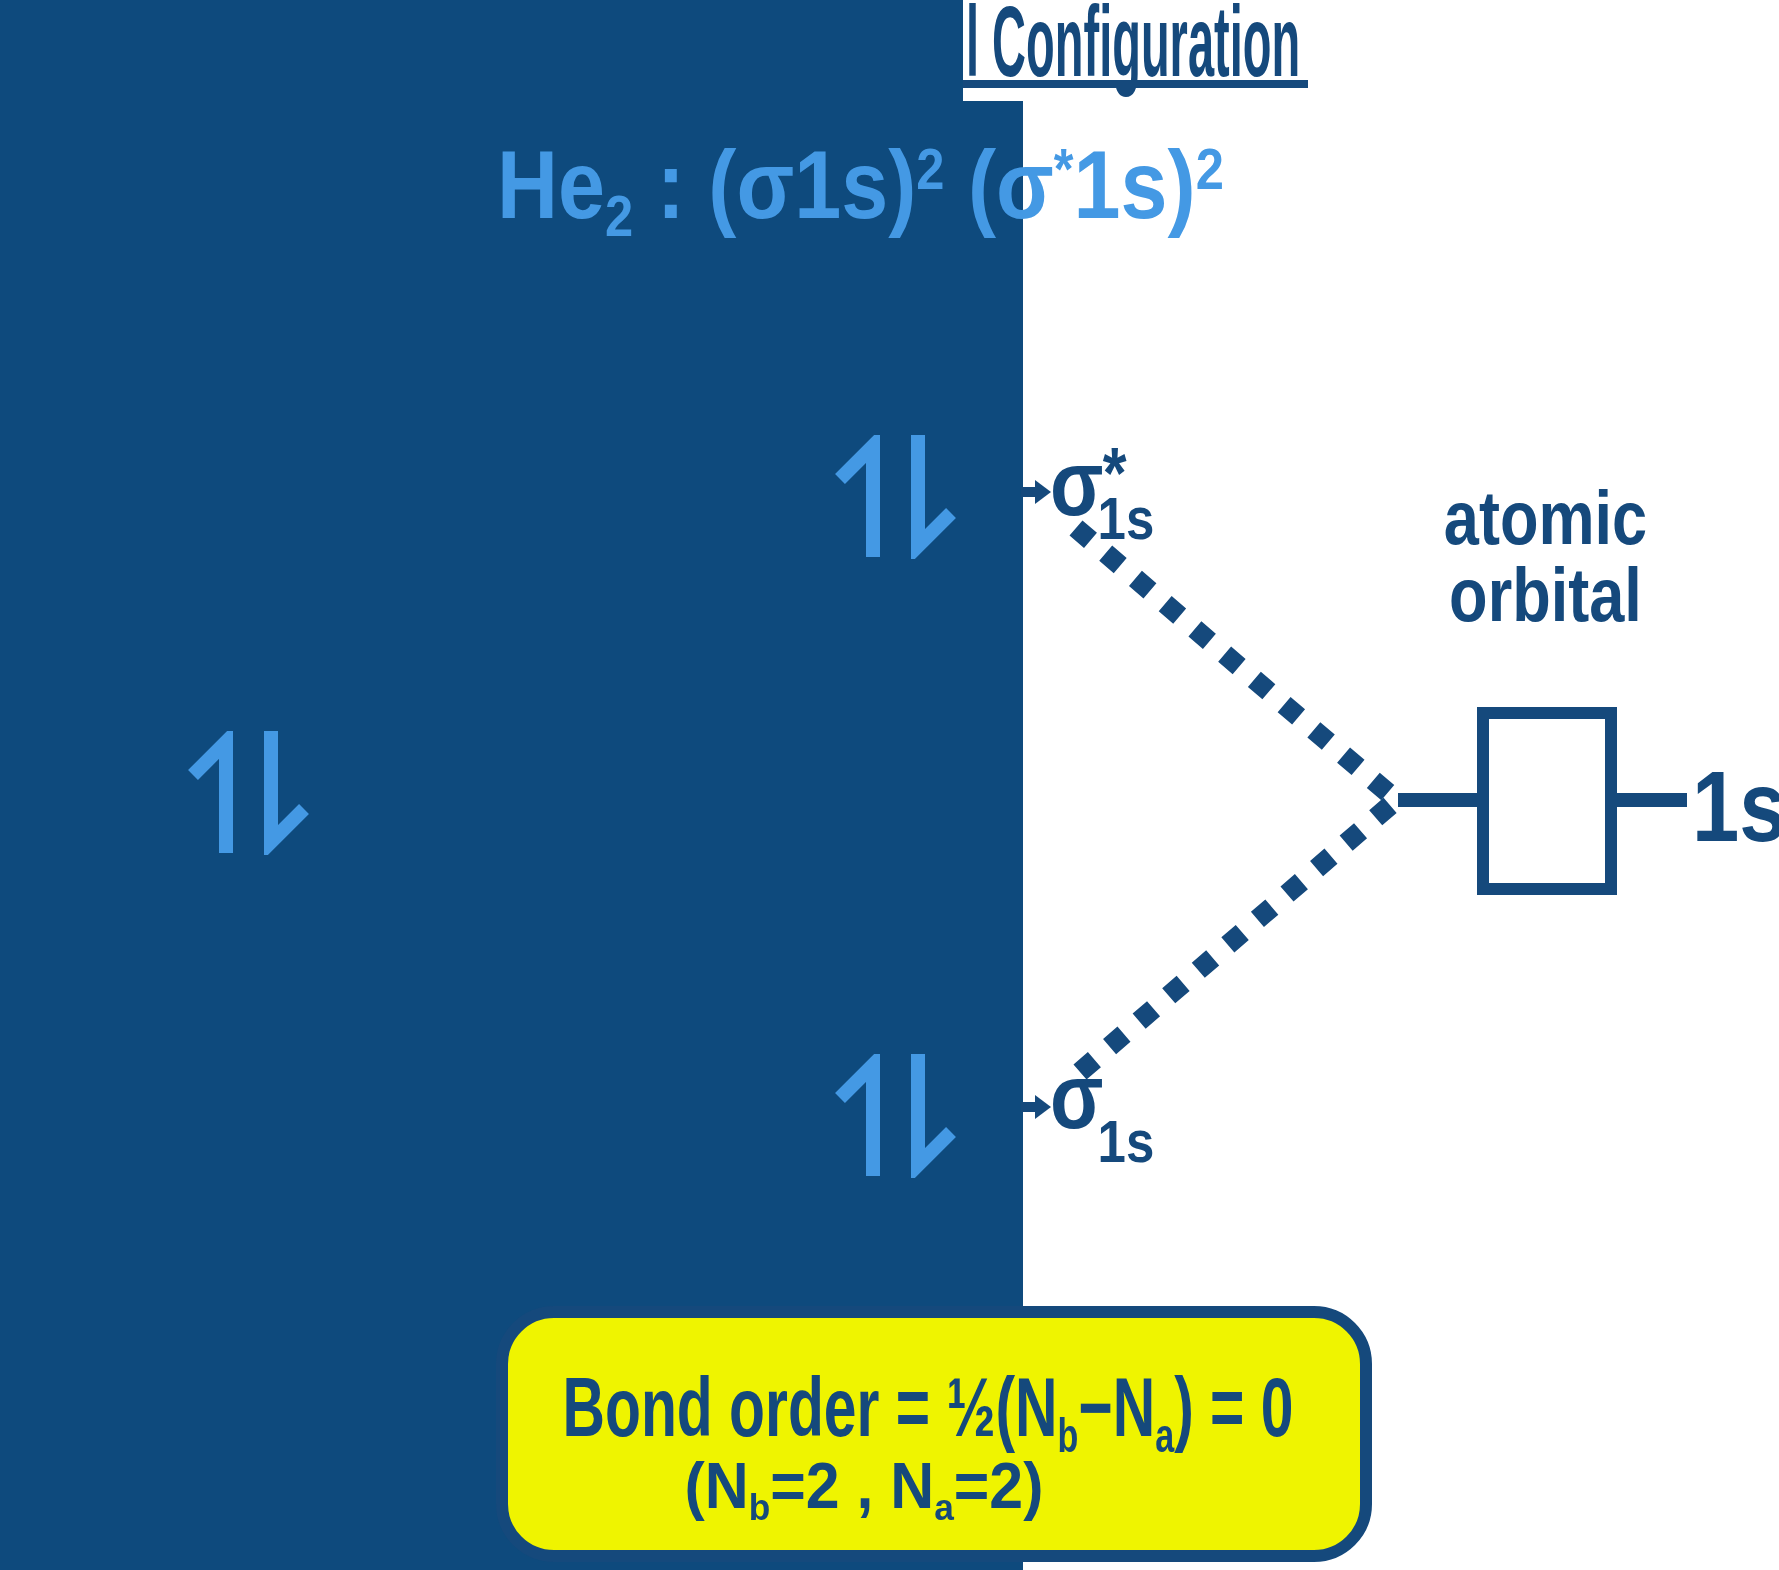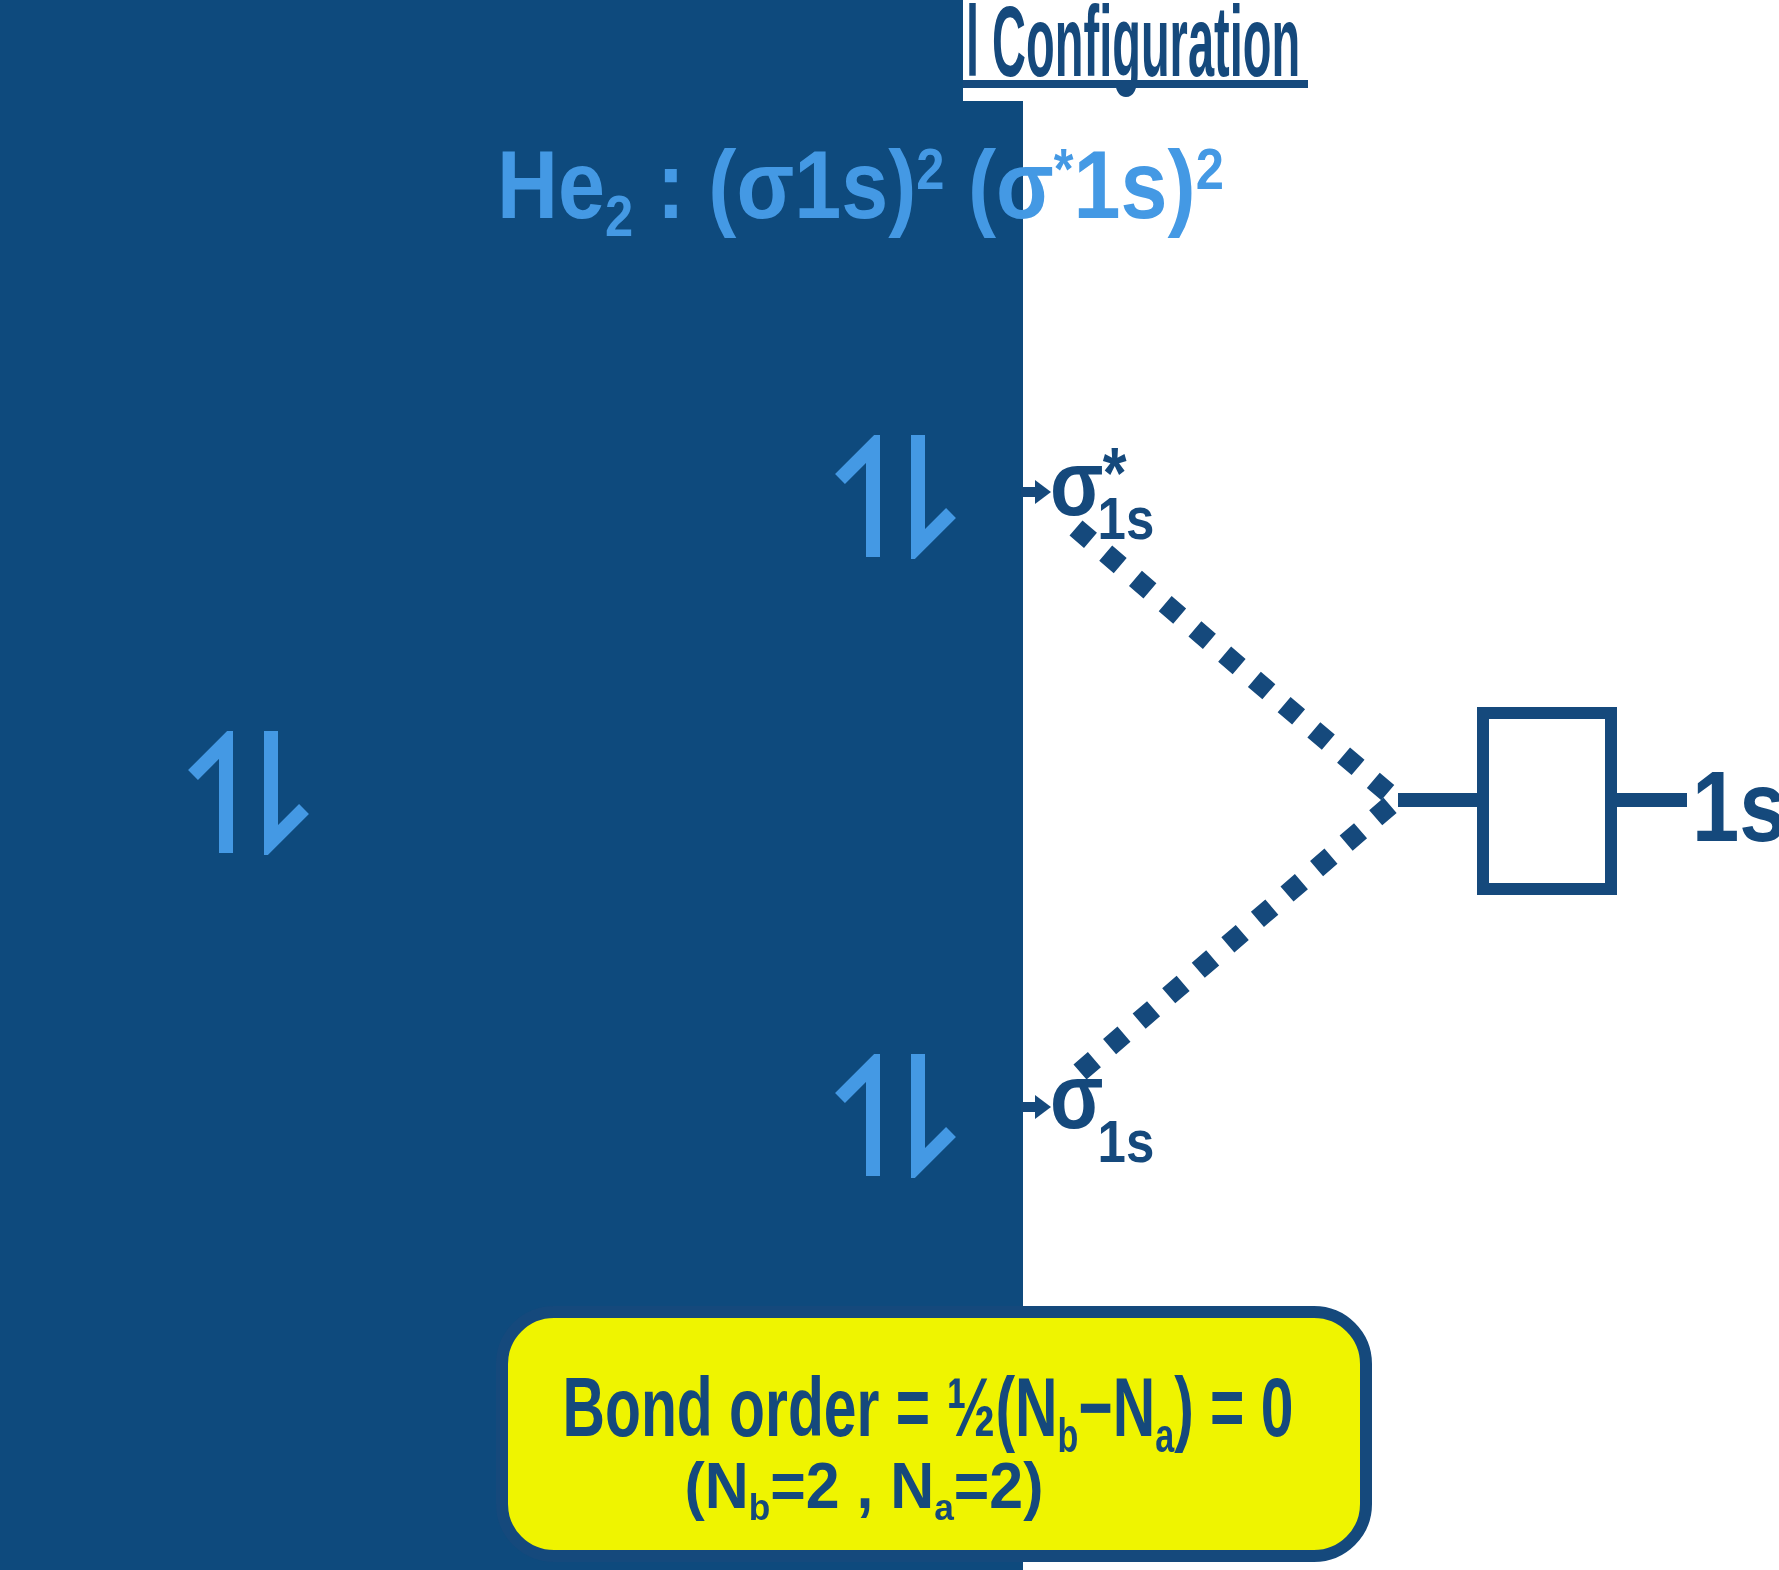--- a/index.html
+++ b/index.html
@@ -111,20 +111,23 @@
     <span>σ</span>
     <span class="star">*</span>
     <span class="osub">1s</span>
   </div>
 
   <div class="mo-label" style="left:1050px;top:1050px;">
     <span>σ</span>
     <span class="osub low">1s</span>
   </div>
 
+  <div class="abs" id="ao-caption">
+    <span class="condense"><span>atomic</span><br><span>orbital</span></span>
+  </div>
 
   <div class="abs" id="ao-line-left"></div>
   <div class="abs" id="ao-box"></div>
   <div class="abs" id="ao-line-right"></div>
   <div class="abs" id="ao-level-label">
     <span class="condense">1s</span>
   </div>
 
   <div class="abs" id="bond-order-box"></div>
   <div class="bo-line" id="bo-line1"><span>Bond order = ½(N</span><span class="bo-sub">b</span><span>−N</span><span class="bo-sub">a</span><span>) = 0</span></div>

